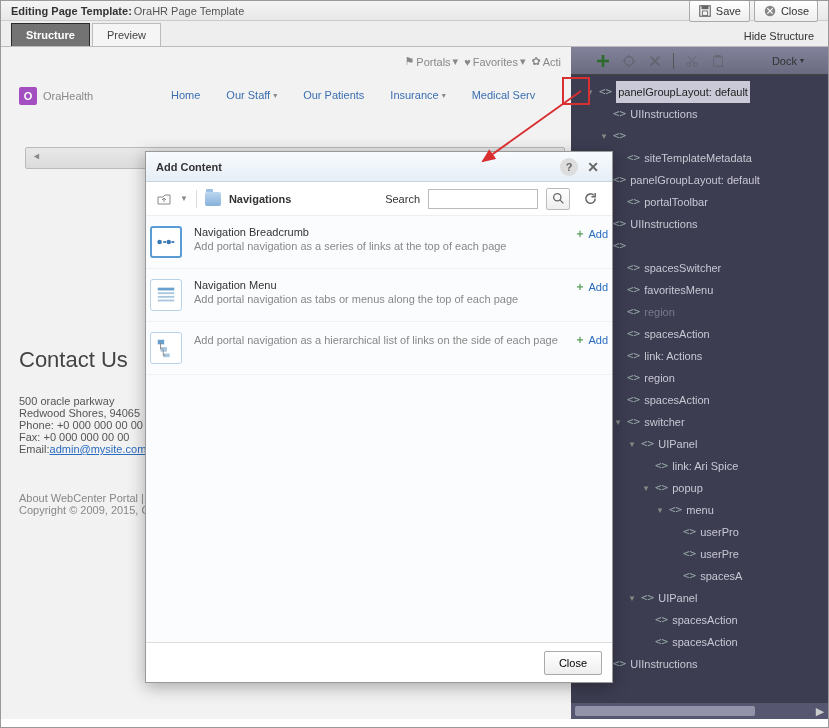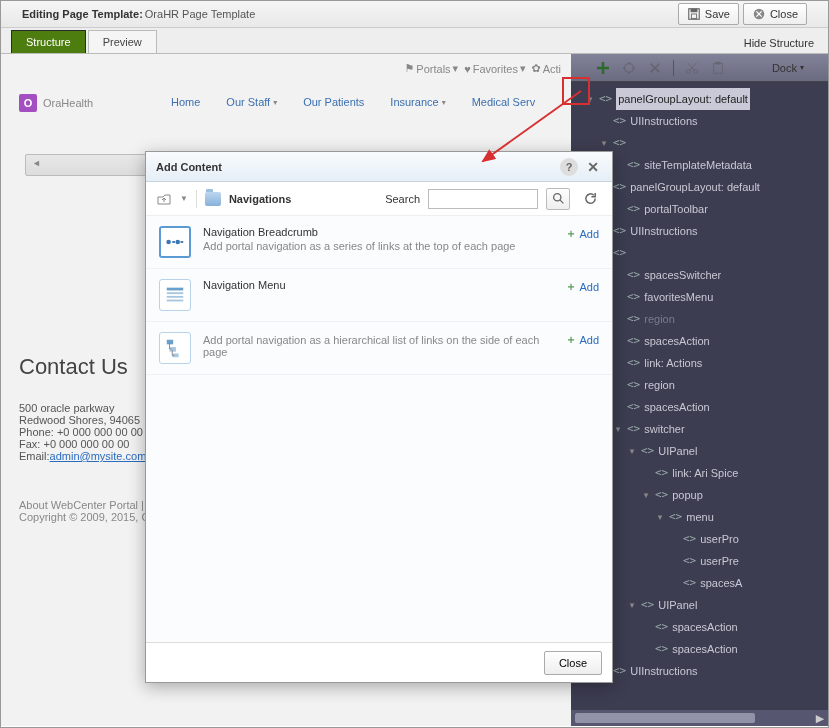--- a/index.html
+++ b/index.html
@@ -1,25 +1,25 @@
 <!DOCTYPE html>
 <html><head>
 <meta charset="utf-8">
 <style>
 *{box-sizing:border-box;margin:0;padding:0;font-family:Tahoma,Arial,sans-serif;font-size:11px}
 body{background:#fff;width:829px;height:728px;overflow:hidden;position:relative;border:1px solid #999}
-.topbar{height:27px;background:linear-gradient(#f5f5f5,#e8e8e8);border-bottom:1px solid #ccc;display:flex;align-items:center;padding:0 21px}
+.topbar{height:20px;background:linear-gradient(#f5f5f5,#e8e8e8);border-bottom:1px solid #ccc;display:flex;align-items:center;padding:0 10px}
 .topbar-title{font-weight:bold;color:#333}
 .topbar-sub{color:#555;margin-left:2px}
 .topbar-spacer{flex:1}
 .tbtn{display:flex;align-items:center;gap:4px;padding:3px 8px;border:1px solid #aaa;background:linear-gradient(#fff,#eee);border-radius:2px;margin-left:4px;cursor:pointer;color:#333}
 .tbtn svg{width:14px;height:14px}
 .tabbar{height:26px;background:#eee;display:flex;align-items:flex-end;padding:0 10px;border-bottom:1px solid #bbb}
 .tab{padding:5px 14px;border:1px solid #bbb;border-bottom:none;background:#f5f5f5;color:#444;margin-right:2px;cursor:pointer}
-.tab.active{background:#4d7c0f;color:#fff;border-color:#2b2b2b;font-weight:normal}
+.tab.active{background:#737373;color:#fff;border-color:#2b2b2b;font-weight:bold}
 .tabbar-spacer{flex:1}
 .hidestruct{padding:4px;color:#333;font-weight:normal;cursor:pointer}
 .workspace{position:relative;height:672px;display:flex}
 .canvas{flex:1;background:#f2f2f2;position:relative;overflow:hidden}
 .minibar{position:absolute;top:8px;right:10px;display:flex;align-items:center;gap:6px;color:#888}
 .minibar span{display:flex;align-items:center;gap:2px}
 .brand{position:absolute;top:40px;left:18px;display:flex;align-items:center;gap:6px;color:#888}
 .brand-logo{width:18px;height:18px;background:#a34fc1;border-radius:2px;display:flex;align-items:center;justify-content:center;color:#fff;font-weight:bold}
 .navlinks{position:absolute;top:42px;left:170px;display:flex;gap:26px}
 .navlinks a{color:#3b6fb0;text-decoration:none;font-weight:normal;display:flex;align-items:center;gap:3px}
@@ -57,21 +57,21 @@
 .dlg-toolbar{height:34px;display:flex;align-items:center;padding:0 10px;gap:8px;border-bottom:1px solid #eee}
 .crumb-ico{width:16px;height:16px;color:#888}
 .crumb-dd{color:#888;font-size:8px}
 .folder-ico{width:16px;height:14px;background:linear-gradient(#bcd6ef,#87b1da);border-radius:2px;position:relative}
 .folder-ico::before{content:"";position:absolute;top:-3px;left:1px;width:7px;height:3px;background:#9cc0e4;border-radius:1px 1px 0 0}
 .crumb-text{color:#333;font-weight:bold}
 .srch-label{margin-left:auto;color:#333}
 .srch-input{width:110px;height:20px;border:1px solid #bbb;padding:0 4px}
 .sbtn{width:24px;height:22px;border:1px solid #bbb;background:linear-gradient(#fff,#eee);display:flex;align-items:center;justify-content:center;cursor:pointer;border-radius:2px}
 .dlg-body{flex:1;overflow:auto;background:#fafcfd}
-.item{display:flex;padding:10px 13px;border-bottom:1px solid #eef2f5;gap:12px}
+.item{display:flex;padding:10px 4px;border-bottom:1px solid #eef2f5;gap:12px}
 .item-ico{width:32px;height:32px;background:#fff;border:1px solid #b8d2ea;border-radius:3px;display:flex;align-items:center;justify-content:center;flex-shrink:0}
 .item-ico.sel{border:2px solid #5a9bd4}
 .item-main{flex:1}
 .item-title{color:#333}
 .item-desc{color:#888;margin-top:2px}
 .item-add{color:#2a6cc0;display:flex;align-items:center;gap:3px;cursor:pointer;align-self:flex-start}
 .item-add .plus{color:#5a9b5a;font-weight:bold}
 .dlg-foot{height:40px;border-top:1px solid #ddd;display:flex;align-items:center;justify-content:flex-end;padding:0 10px}
 .dlg-foot button{padding:5px 14px;border:1px solid #aaa;background:linear-gradient(#fff,#eee);border-radius:2px;cursor:pointer}
 
@@ -392,20 +392,21 @@
         <div class="item-ico">
           <svg width="22" height="22" viewBox="0 0 24 24">
             <rect x="3" y="4" width="18" height="3" fill="#6aa0d0"></rect>
             <rect x="3" y="9" width="18" height="2" fill="#a8c6e0"></rect>
             <rect x="3" y="13" width="18" height="2" fill="#a8c6e0"></rect>
             <rect x="3" y="17" width="18" height="2" fill="#a8c6e0"></rect>
           </svg>
         </div>
         <div class="item-main">
           <div class="item-title">Navigation Menu</div>
+          <div class="item-desc">Add portal navigation as tabs or menus along the top of each page</div>
         </div>
         <div class="item-add">
           <span class="plus">＋</span>
           <span>Add</span>
         </div>
       </div>
       <div class="item">
         <div class="item-ico">
           <svg width="22" height="22" viewBox="0 0 24 24">
             <rect x="3" y="3" width="7" height="5" fill="#6aa0d0"></rect>

